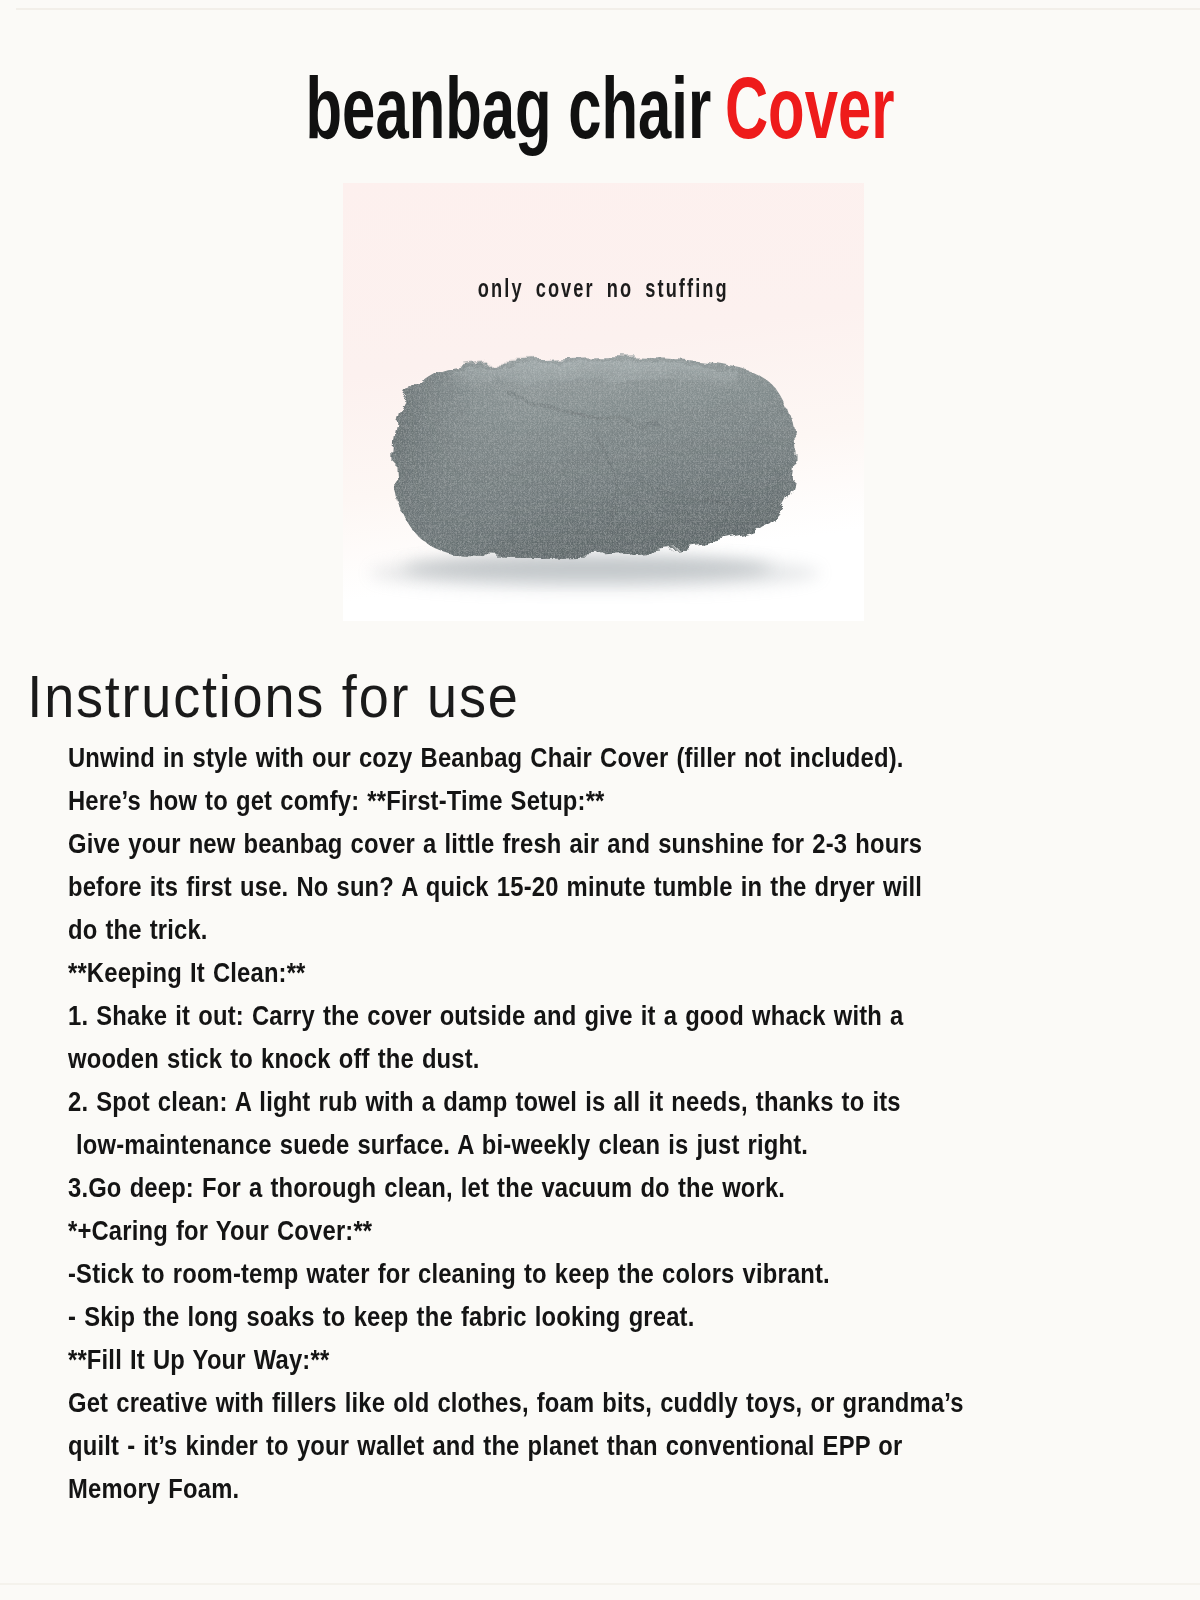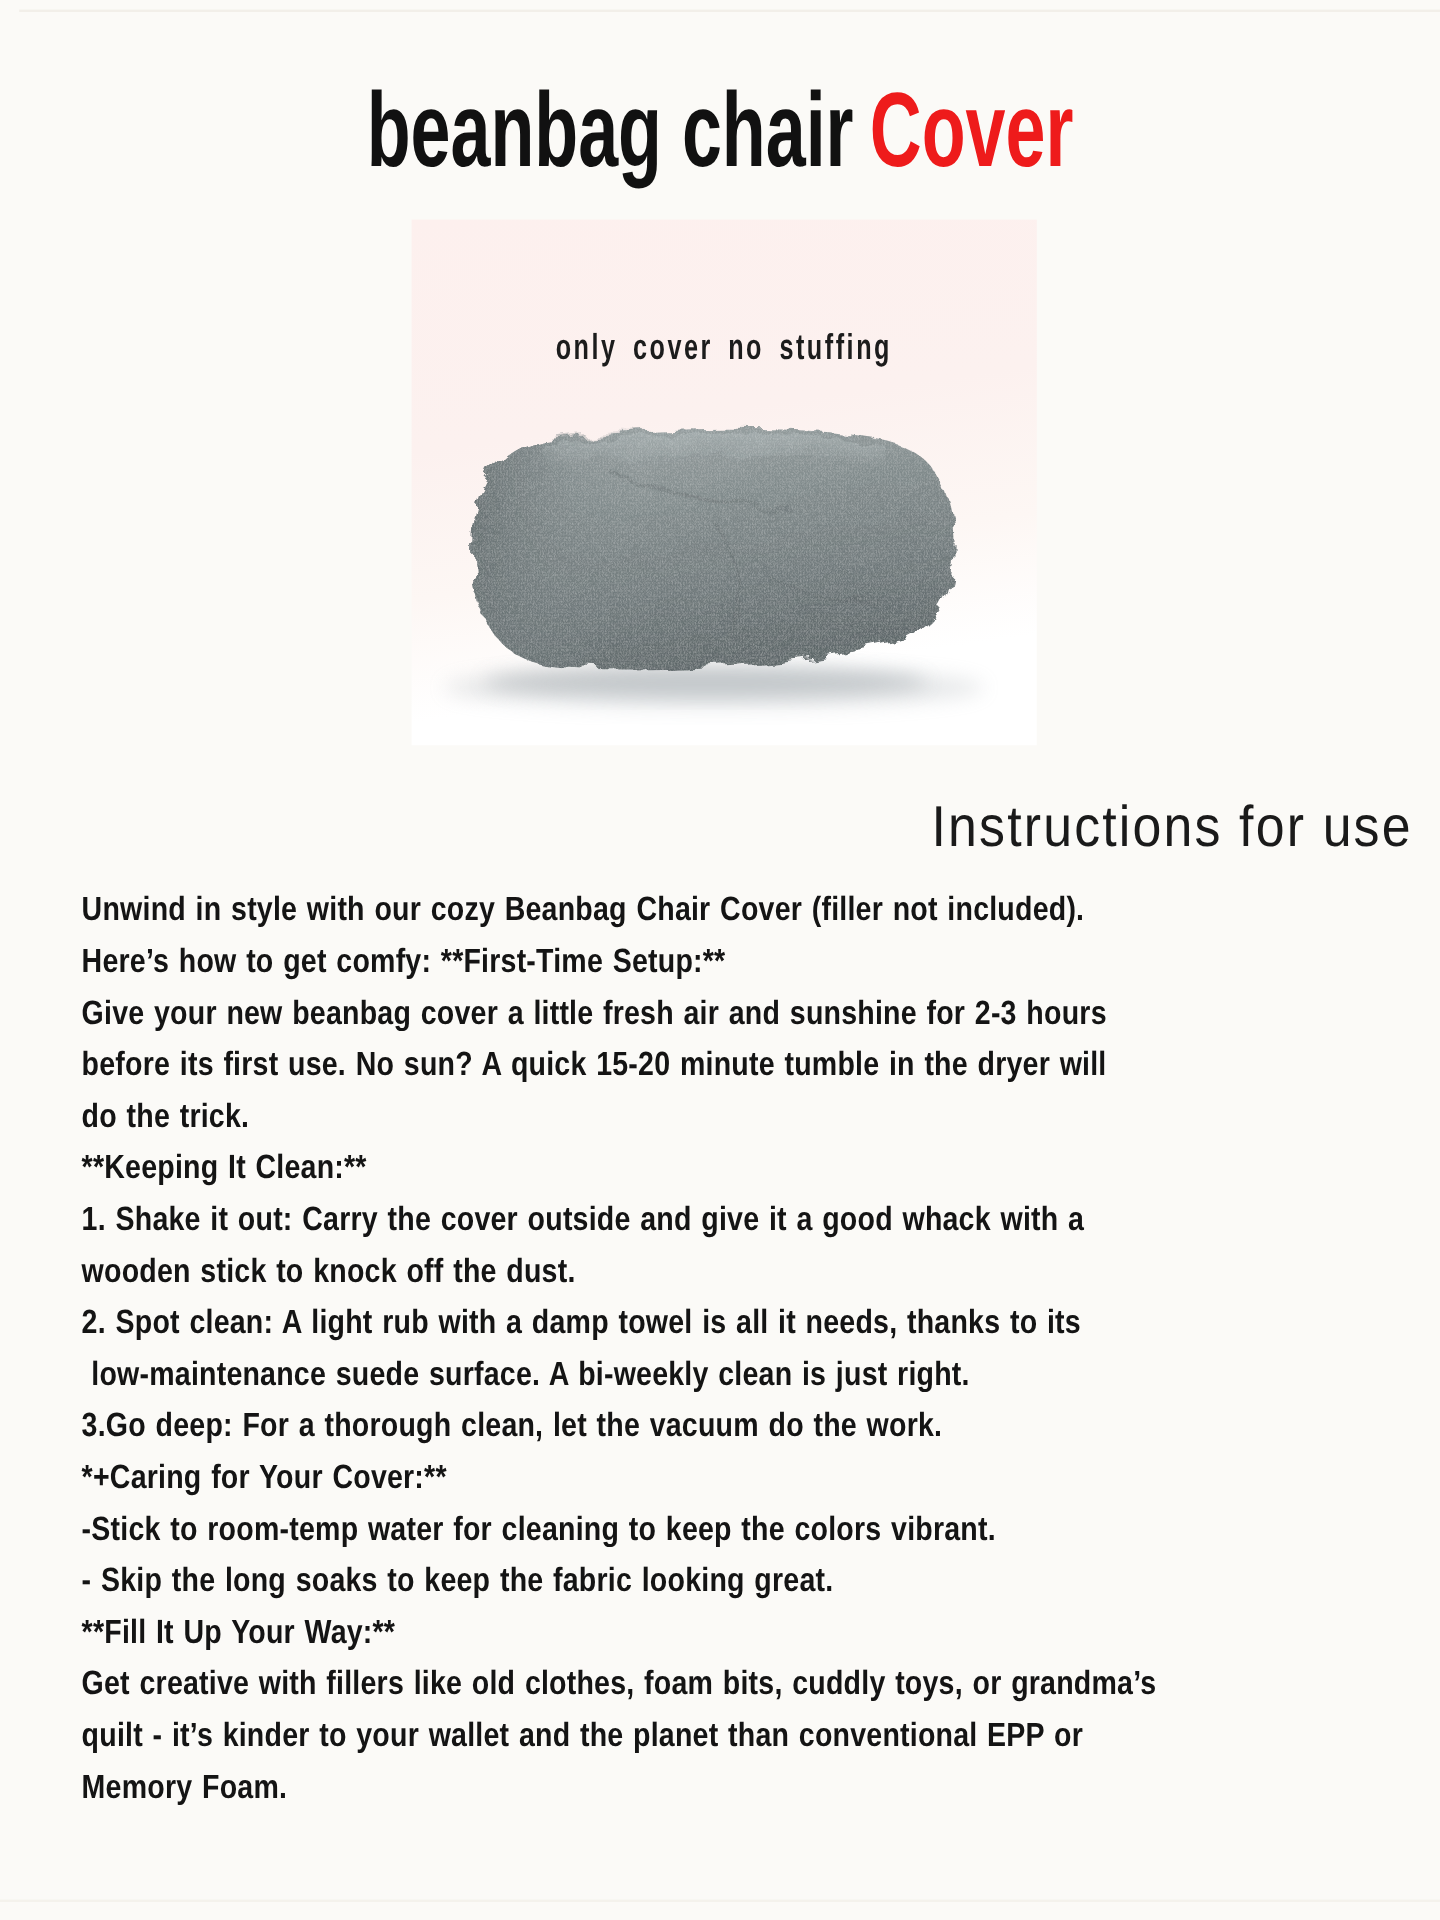--- a/index.html
+++ b/index.html
@@ -64,21 +64,21 @@
     width: 521px;
     height: 438px;
     background: linear-gradient(172deg, #fdf0ee 0%, #fcf1ef 38%, #fdf7f4 62%, #ffffff 82%);
   }
   .caption {
     position: absolute;
     top: 90px;
     left: 0;
     width: 100%;
     text-align: center;
-    font-size: 30px;
+    font-size: 26px;
     font-weight: bold;
     color: #1c1c1c;
     white-space: nowrap;
   }
   .caption-scale {
     display: inline-block;
     transform: scaleX(0.70);
     transform-origin: 50% 50%;
     letter-spacing: 3px;
     word-spacing: 7px;
@@ -89,22 +89,22 @@
     width: 100%;
     height: 100%;
   }
   
   .heading {
     position: absolute;
     top: 662px;
     left: 0;
     width: 100%;
     margin: 0;
-    text-align: right;
-    font-size: 48px;
+    text-align: left;
+    font-size: 60px;
     font-weight: normal;
     color: #1a1a1a;
     white-space: nowrap;
   }
   .heading-scale {
     display: inline-block;
     transform: scaleX(0.9);
     transform-origin: 50% 50%;
     letter-spacing: 2px;
   }

